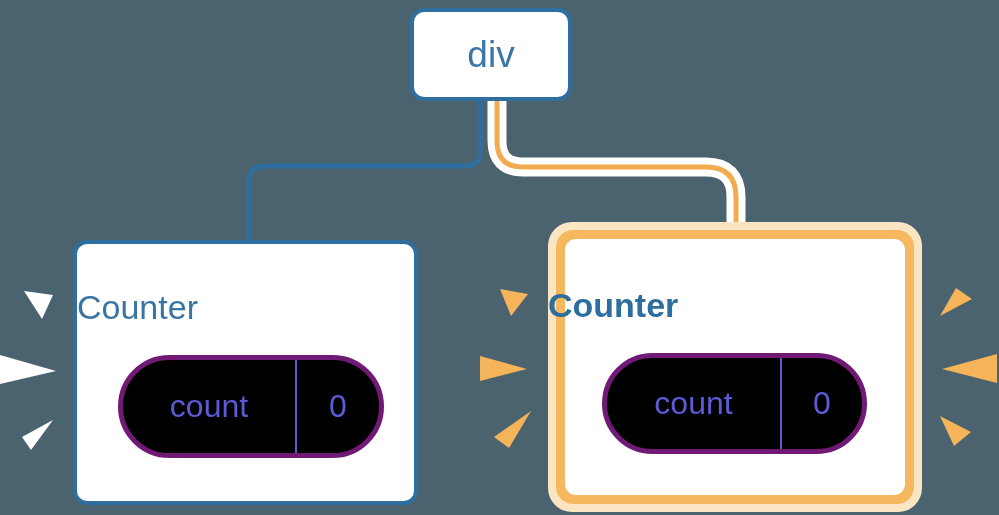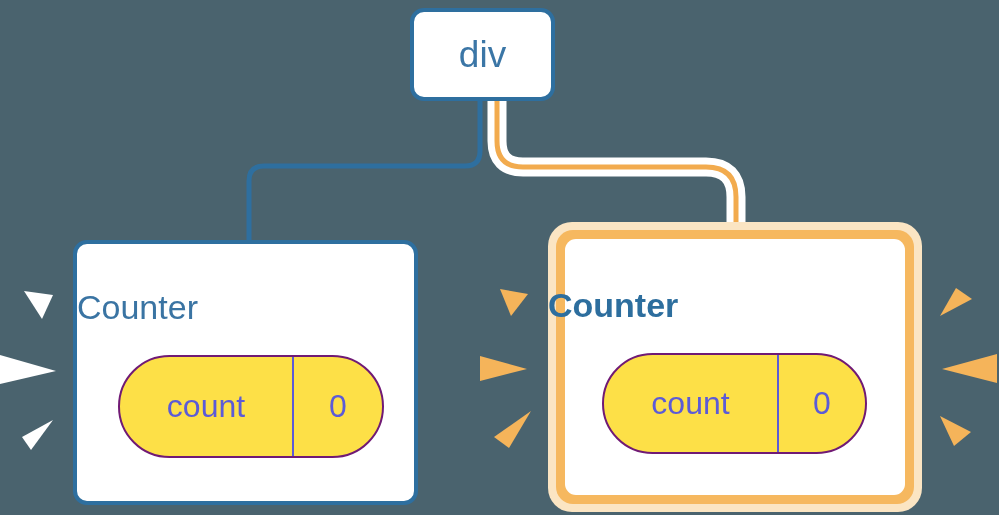--- a/index.html
+++ b/index.html
@@ -4,21 +4,21 @@
 <style>
   html,body{margin:0;padding:0;background:#4a636e;}
   #canvas{
     position:relative;width:999px;height:515px;background:#4a636e;
     overflow:hidden;font-family:"Liberation Sans",sans-serif;
   }
   #wires{position:absolute;left:0;top:0;z-index:1;}
   .node{position:absolute;z-index:2;box-sizing:border-box;background:#fff;}
   
   #root-node{
-    left:410px;top:8px;width:145px;height:93px;
+    left:410px;top:8px;width:162px;height:93px;
     border:4px solid #2e6f9f;border-radius:14px;
     display:flex;align-items:center;justify-content:center;
   }
   #root-node .node-label{color:#3b76a6;font-size:37px;line-height:1;}
   
   #left-card{
     left:73px;top:240px;width:345px;height:265px;
     border:4px solid #2e6f9f;border-radius:14px;
   }
   .card-title{
@@ -35,22 +35,22 @@
     position:absolute;left:8px;top:8px;right:8px;bottom:8px;
     background:#f6b85f;border-radius:17px;
   }
   #right-card .inner{
     position:absolute;left:17px;top:17px;right:17px;bottom:17px;
     background:#fff;border-radius:11px;
   }
   #right-card .card-title{top:66px;color:#2d6e9e;font-weight:bold;}
   
   .pill{
-    position:absolute;box-sizing:border-box;background:#fde047;
-    border:2px solid #701a75;border-radius:60px;
+    position:absolute;box-sizing:border-box;background:#000000;
+    border:5px solid #701a75;border-radius:60px;
     display:flex;align-items:stretch;color:#5c5bd7;font-size:32px;
     z-index:3;
   }
   #left-pill{left:41px;top:111px;width:266px;height:103px;}
   #right-pill{left:54px;top:131px;width:265px;height:101px;}
   .pill-key{flex:0 0 auto;display:flex;align-items:center;justify-content:center;}
   .pill-val{
     flex:1 1 auto;display:flex;align-items:center;justify-content:center;
     border-left:2px solid #5c5bd7;
   }

